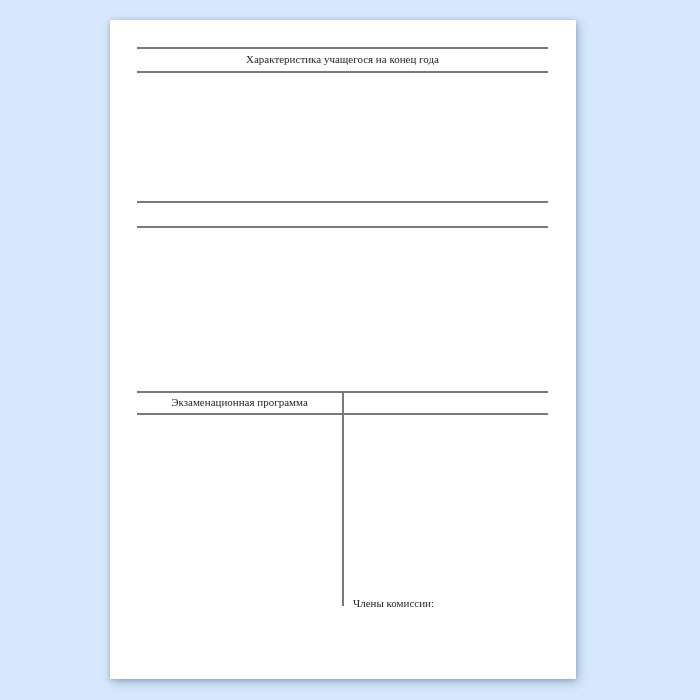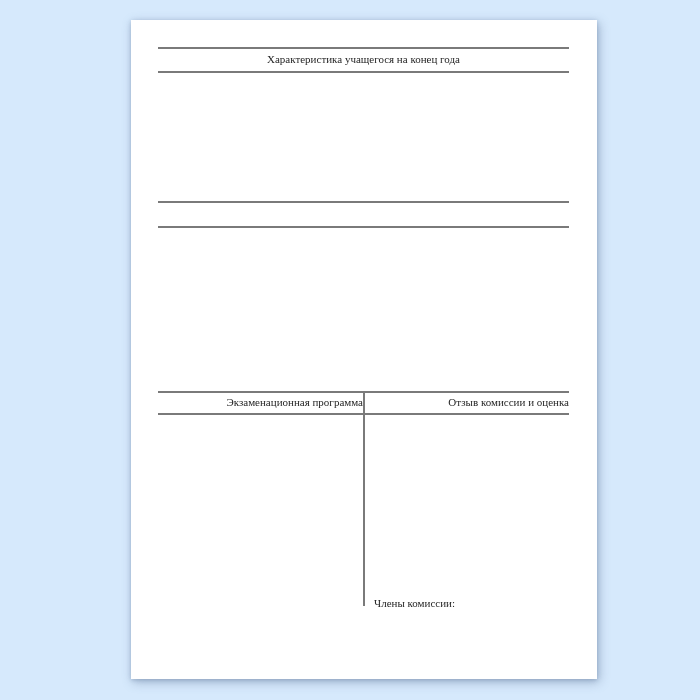--- a/index.html
+++ b/index.html
@@ -9,21 +9,21 @@
   body {
     width: 700px;
     height: 700px;
     background: #d6e9fc;
     position: relative;
     overflow: hidden;
     font-family: "Liberation Serif", "DejaVu Serif", serif;
   }
   .paper {
     position: absolute;
-    left: 131px;
+    left: 110px;
     top: 20px;
     width: 466px;
     height: 659px;
     background: #ffffff;
     box-shadow: 2px 3px 10px rgba(90, 115, 150, 0.45), 0 1px 4px rgba(90, 115, 150, 0.35);
   }
   .rule {
     position: absolute;
     left: 27px;
     width: 411px;
@@ -41,21 +41,21 @@
     width: 411px;
     text-align: center;
     font-size: 11px;
     color: #262626;
     line-height: 24px;
     height: 24px;
     white-space: nowrap;
   }
   .th-cell {
     position: absolute;
-    text-align: right;
+    text-align: center;
     font-size: 11px;
     color: #262626;
     line-height: 22px;
     height: 22px;
     white-space: nowrap;
   }
   .footer-label {
     position: absolute;
     font-size: 11px;
     color: #262626;
@@ -75,21 +75,20 @@
 
   <div style="position:absolute; left:27px; top:53px; width:411px; height:126px;"></div>
 
   <div class="rule" style="top: 181px;"></div>
   <div class="rule" style="top: 206px;"></div>
 
   <div style="position:absolute; left:27px; top:208px; width:411px; height:161px;"></div>
 
   <div class="rule" style="top: 371px;"></div>
   <div class="th-cell" style="left: 27px; top: 371px; width: 205px;">Экзаменационная программа</div>
-  <div class="th-cell" style="left: 234px; top: 371px; width: 204px;">Отзыв комиссии и оценка</div>
   <div class="rule" style="top: 393px;"></div>
   <div class="vrule" style="left: 232px; top: 371px; height: 215px;"></div>
 
   <div style="position:absolute; left:27px; top:395px; width:205px; height:191px;"></div>
   <div style="position:absolute; left:234px; top:395px; width:204px; height:191px;"></div>
 
   <div class="footer-label" style="left: 236px; top: 576px;">Члены комиссии:</div>
 
 </div>
 

